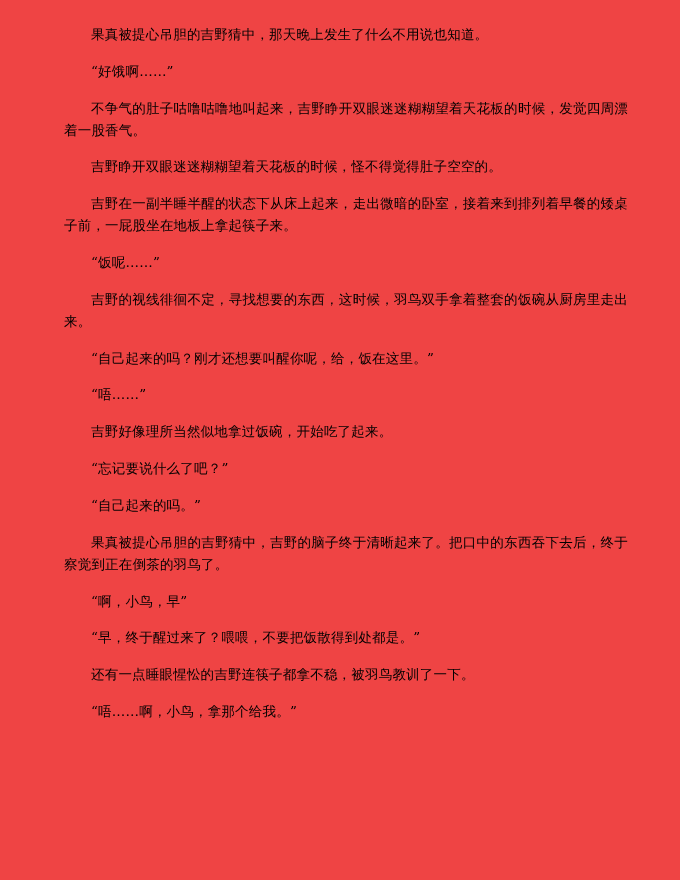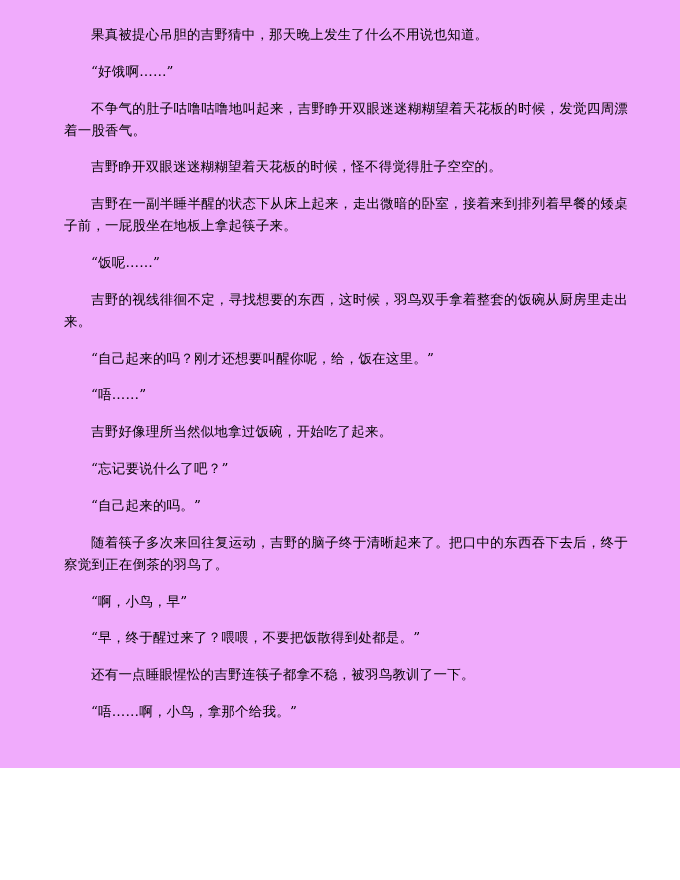--- a/index.html
+++ b/index.html
@@ -10,23 +10,23 @@
     width: 680px;
     height: 880px;
     background: #ffffff;
     font-family: "DejaVu Serif", "Liberation Serif", serif;
     color: #000000;
     overflow: hidden;
   }
   .page {
     box-sizing: border-box;
     width: 680px;
-    height: 768px;
+    height: 880px;
     padding: 24px 52px 32px 64px;
-    background: #f0abfc;
+    background: #ef4444;
   }
   .doc-body {
     font-size: 13.5px;
     line-height: 1.62;
     text-align: justify;
     letter-spacing: 0.2px;
   }
   .para {
     margin: 0 0 15px 0;
     text-indent: 2em;
@@ -46,19 +46,19 @@
     <p class="para">不争气的肚子咕噜咕噜地叫起来，吉野睁开双眼迷迷糊糊望着天花板的时候，发觉四周漂着一股香气。</p>
     <p class="para">吉野睁开双眼迷迷糊糊望着天花板的时候，怪不得觉得肚子空空的。</p>
     <p class="para">吉野在一副半睡半醒的状态下从床上起来，走出微暗的卧室，接着来到排列着早餐的矮桌子前，一屁股坐在地板上拿起筷子来。</p>
     <p class="para">“饭呢……”</p>
     <p class="para">吉野的视线徘徊不定，寻找想要的东西，这时候，羽鸟双手拿着整套的饭碗从厨房里走出来。</p>
     <p class="para">“自己起来的吗？刚才还想要叫醒你呢，给，饭在这里。”</p>
     <p class="para">“唔……”</p>
     <p class="para">吉野好像理所当然似地拿过饭碗，开始吃了起来。</p>
     <p class="para">“忘记要说什么了吧？”</p>
     <p class="para">“自己起来的吗。”</p>
-    <p class="para">随着筷子多次来回往复运动，吉野的脑子终于清晰起来了。把口中的东西吞下去后，终于察觉到正在倒茶的羽鸟了。</p>
+    <p class="para">果真被提心吊胆的吉野猜中，吉野的脑子终于清晰起来了。把口中的东西吞下去后，终于察觉到正在倒茶的羽鸟了。</p>
     <p class="para">“啊，小鸟，早”</p>
     <p class="para">“早，终于醒过来了？喂喂，不要把饭散得到处都是。”</p>
     <p class="para">还有一点睡眼惺忪的吉野连筷子都拿不稳，被羽鸟教训了一下。</p>
     <p class="para">“唔……啊，小鸟，拿那个给我。”</p>
   </div>
 </div>
 
 </body></html>

